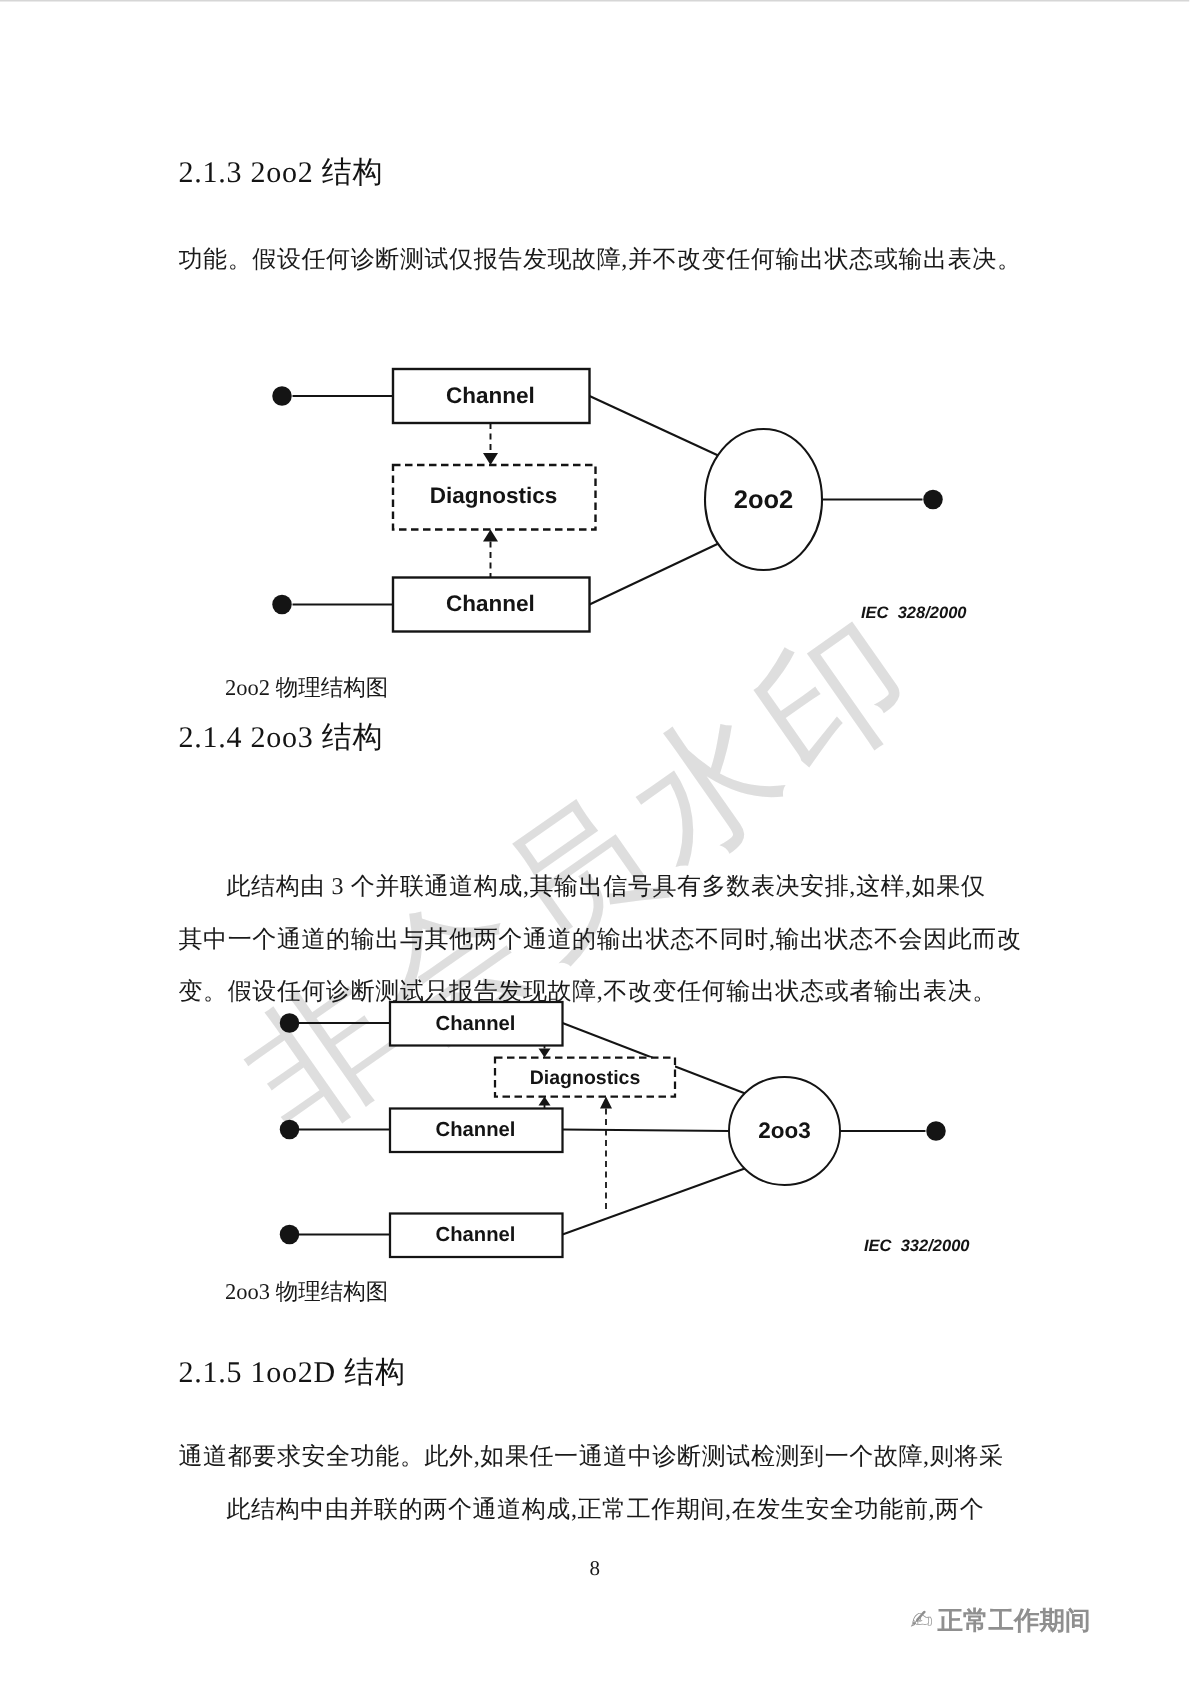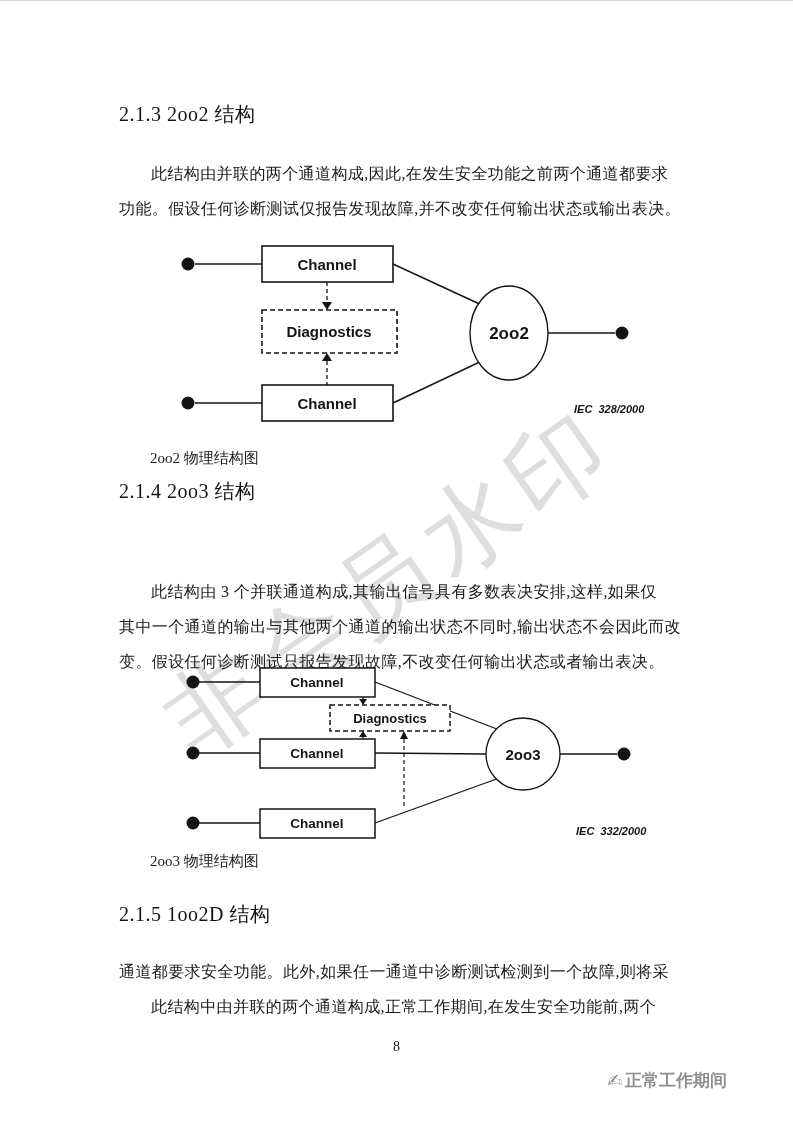--- a/index.html
+++ b/index.html
@@ -35,21 +35,20 @@
 <body>
 
 <div class="page">
 
   <div class="watermark">非会员水印</div>
 
   <div class="content">
 
     <h2 class="heading" style="top:100px">2.1.3 2oo2 结构</h2>
     <div class="para" style="top:155px">
-      <div class="pline indent">此结构由并联的两个通道构成,因此,在发生安全功能之前两个通道都要求</div>
       <div class="pline">功能。假设任何诊断测试仅报告发现故障,并不改变任何输出状态或输出表决。</div>
     </div>
 
     <svg class="diagram" style="left:150px;top:238px" width="530" height="195" viewBox="0 0 530 195">
       <g stroke="#141414" stroke-width="1.4" fill="none">
         <line x1="45" y1="25" x2="112" y2="25"></line>
         <line x1="45" y1="164" x2="112" y2="164"></line>
         <line x1="243" y1="25" x2="336" y2="68"></line>
         <line x1="243" y1="164" x2="336" y2="120"></line>
         <line x1="398" y1="94" x2="465" y2="94"></line>

